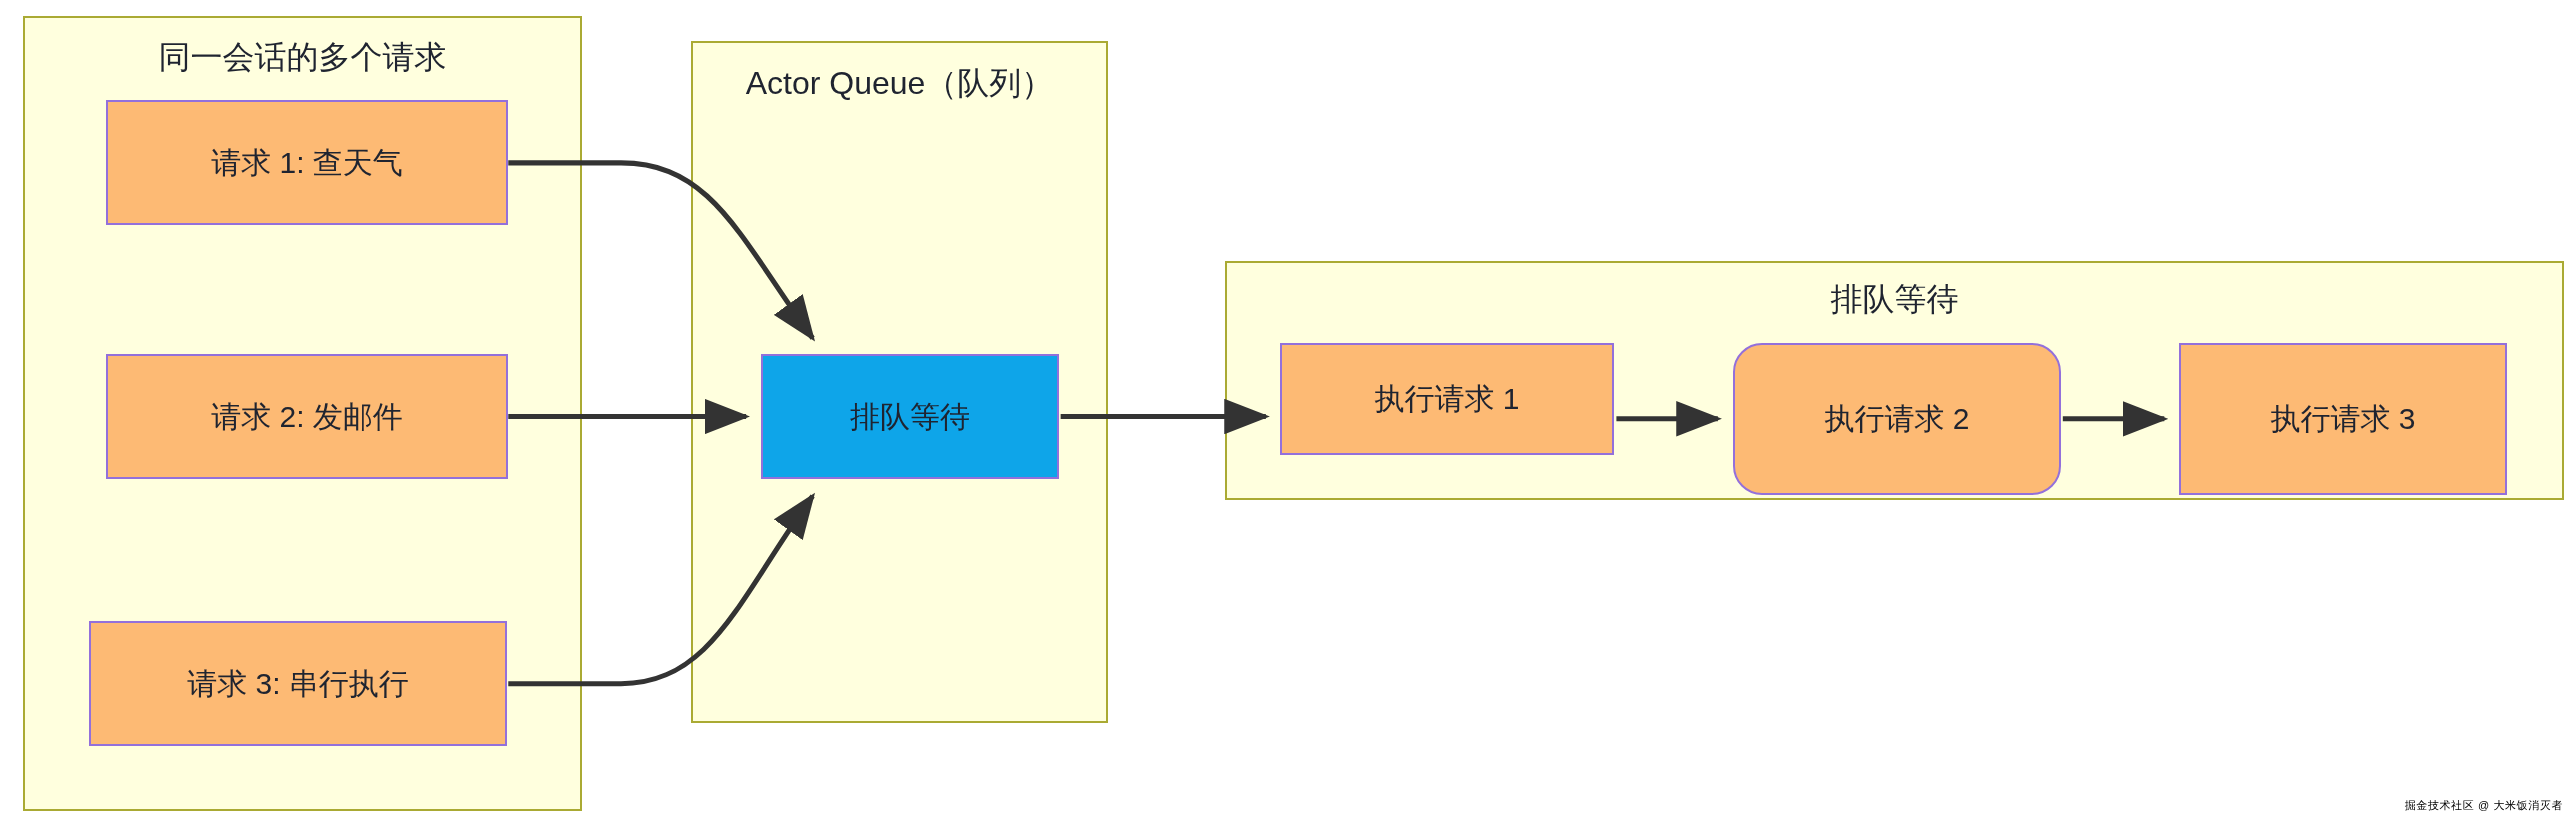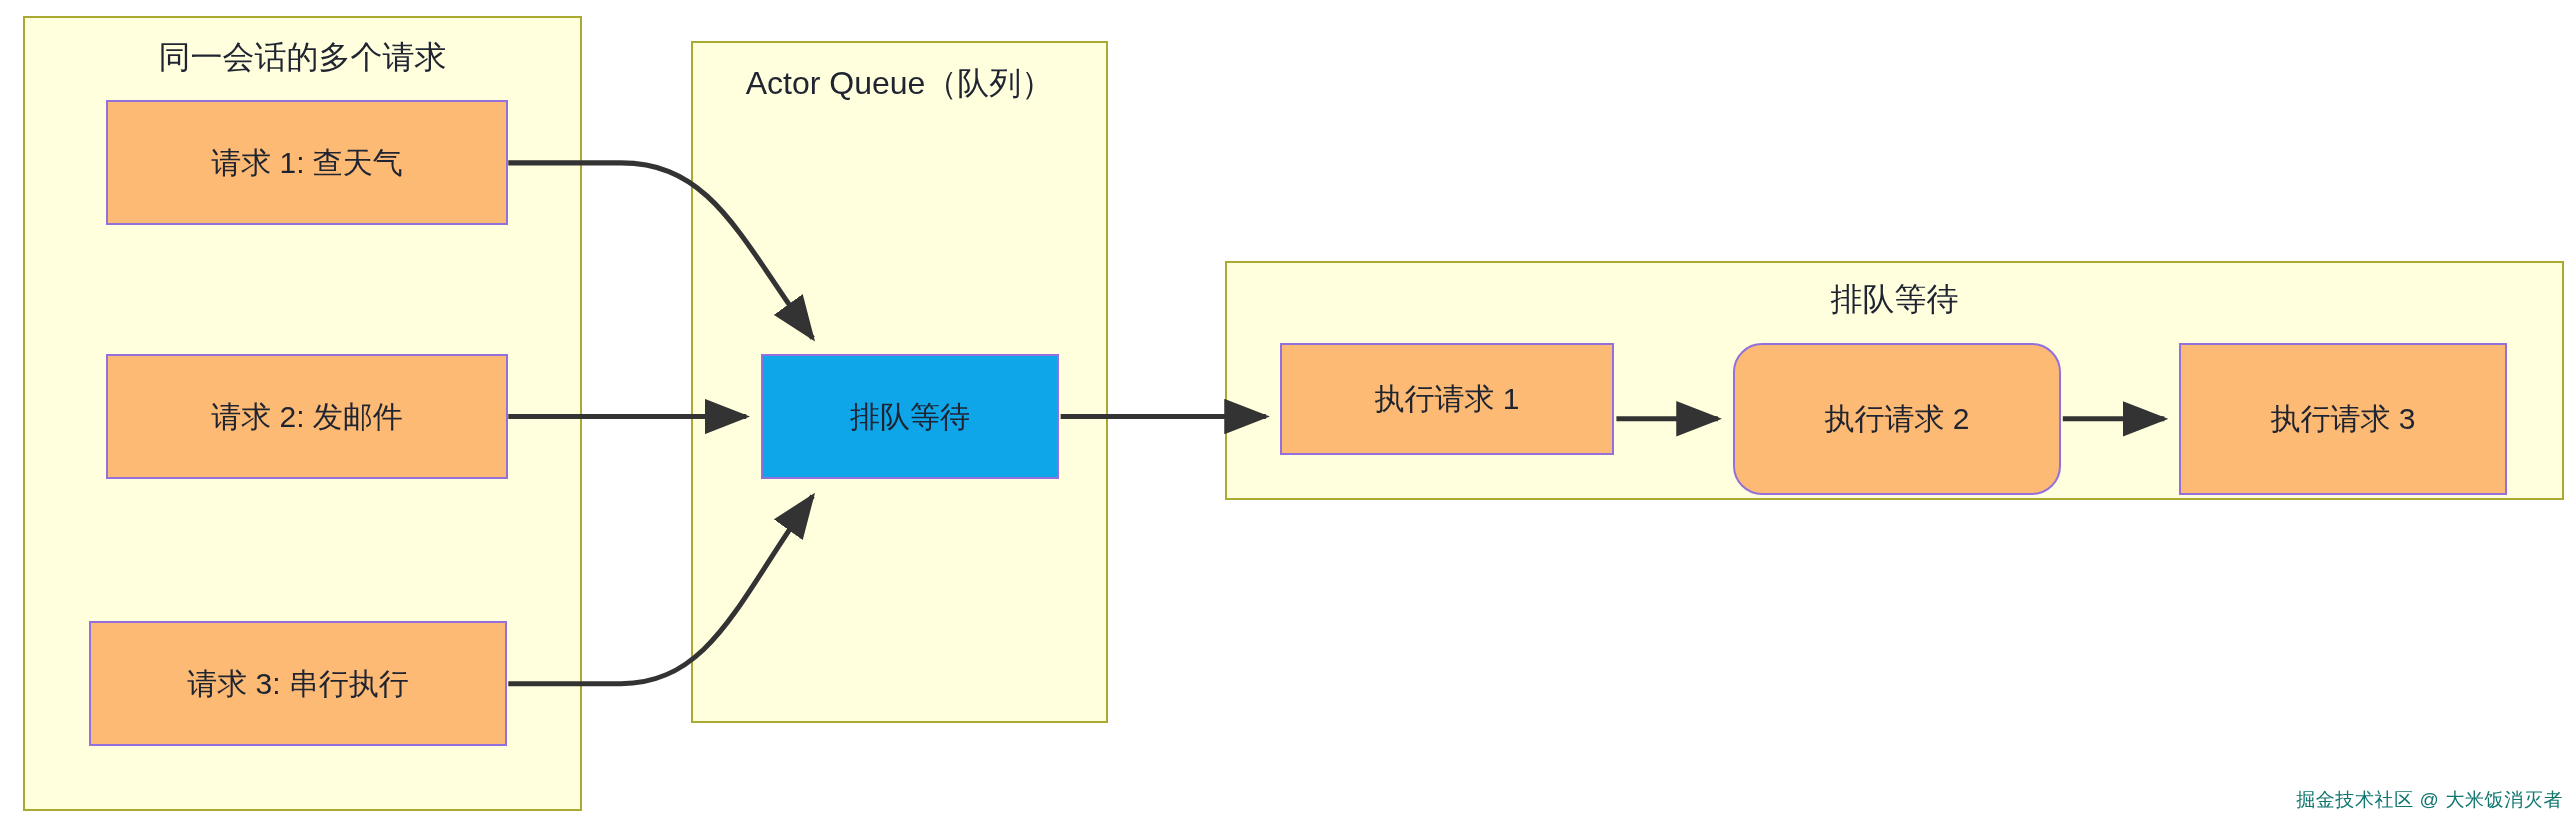--- a/index.html
+++ b/index.html
@@ -38,22 +38,22 @@
 
   #node-exec1{left:1274px;top:343px; width:334px;height:112px;}
   #node-exec2{left:1727px;top:343px; width:328px;height:152px;border-radius:29px;}
   #node-exec3{left:2173px;top:343px; width:328px;height:152px;}
 
   
   svg.edges{position:absolute;left:0;top:0;width:2576px;height:828px;
             overflow:visible;pointer-events:none;}
 
   
-  .watermark{position:absolute;right:19px;bottom:14.7px;color:#0f766e;
-             font-size:19px;white-space:nowrap;letter-spacing:0.6px;margin-top:8px;}
+  .watermark{position:absolute;right:19px;bottom:14.7px;color:#000000;
+             font-size:11px;white-space:nowrap;letter-spacing:0.6px;margin-top:8px;}
 </style>
 </head>
 <body>
 
 <div class="stage">
 
   <div class="group" id="group-session">
     <div class="group-title">同一会话的多个请求</div>
   </div>
 

